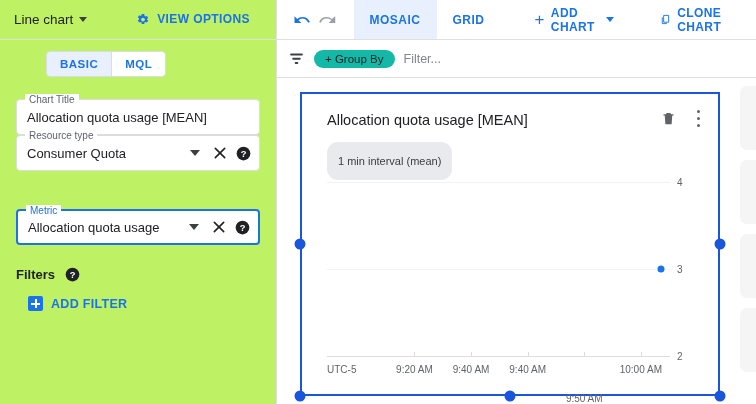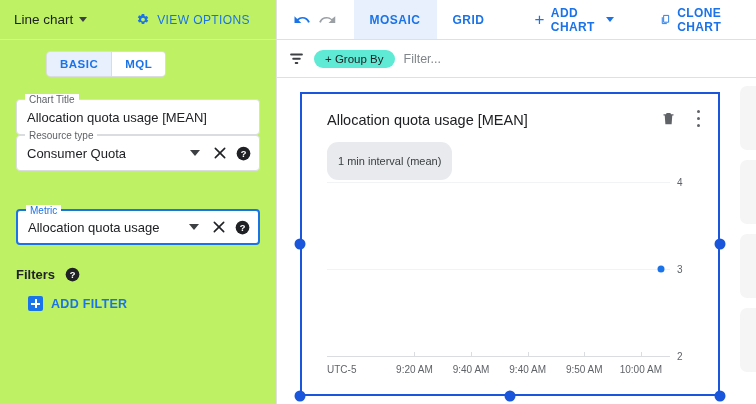--- a/index.html
+++ b/index.html
@@ -31,23 +31,23 @@
     font-size: 13.5px; color: #202124; cursor: pointer;
   }
   .caret-down {
     width: 0; height: 0;
     border-left: 4px solid transparent;
     border-right: 4px solid transparent;
     border-top: 5px solid #3c4043;
     display: inline-block;
   }
   .view-options-btn {
-    display: flex; align-items: center; gap: 7px;
+    display: flex; gap: 7px;
     margin-left: auto; margin-right: 12px;
-    color: #1a73e8; font-size: 12px; font-weight: normal;
+    color: #1a73e8; font-size: 12px; font-weight: bold;
     letter-spacing: .4px; cursor: pointer;
   }
   .gear-ico { width: 15px; height: 15px; display: block; }
 
   .tabs-wrap { padding: 11px 0 0 46px; }
   .tabs {
     display: inline-flex;
     border: 1px solid #dadce0;
     border-radius: 4px;
     overflow: hidden;
@@ -153,21 +153,21 @@
     border-right: 4px solid transparent;
     border-top: 5px solid #1a73e8;
     margin-left: 2px;
   }
 
   .groupby-row {
     height: 38px; border-bottom: 1px solid #e0e0e0;
     display: flex; align-items: center; padding-left: 11px; gap: 9px;
   }
   .chip-groupby {
-    background: #5eead4; border-radius: 12px;
+    background: #14b8a6; border-radius: 12px;
     padding: 3px 11px; font-size: 11.5px; color: #202124;
     cursor: pointer; white-space: nowrap;
   }
   .filter-ph { font-size: 12.5px; color: #80868b; }
 
   .canvas { position: relative; height: 326px; background: #fff; overflow: hidden; }
 
   
   .chart-card {
     position: absolute;
@@ -381,21 +381,21 @@
               <span class="ylab">2</span>
               <span class="tick" style="left:25.5%;"></span>
               <span class="tick" style="left:42%;"></span>
               <span class="tick" style="left:58.5%;"></span>
               <span class="tick" style="left:75%;"></span>
               <span class="tick" style="left:91.5%;"></span>
               <span class="xlab tz">UTC-5</span>
               <span class="xlab" style="left:25.5%;">9:20 AM</span>
               <span class="xlab" style="left:42%;">9:40 AM</span>
               <span class="xlab" style="left:58.5%;">9:40 AM</span>
-              <span class="xlab" style="left:75%;">9:50 AM</span>
+              <span class="xlab" style="left:75%;margin-top:29px;">9:50 AM</span>
               <span class="xlab" style="left:91.5%;">10:00 AM</span>
             </div>
 
             <div class="dot" style="left:97.5%; top:50%;"></div>
           </div>
         </div>
       </div>
 
       <div class="handle" style="left:23px;  top:166px;"></div>
       <div class="handle" style="left:443px; top:166px;"></div>

